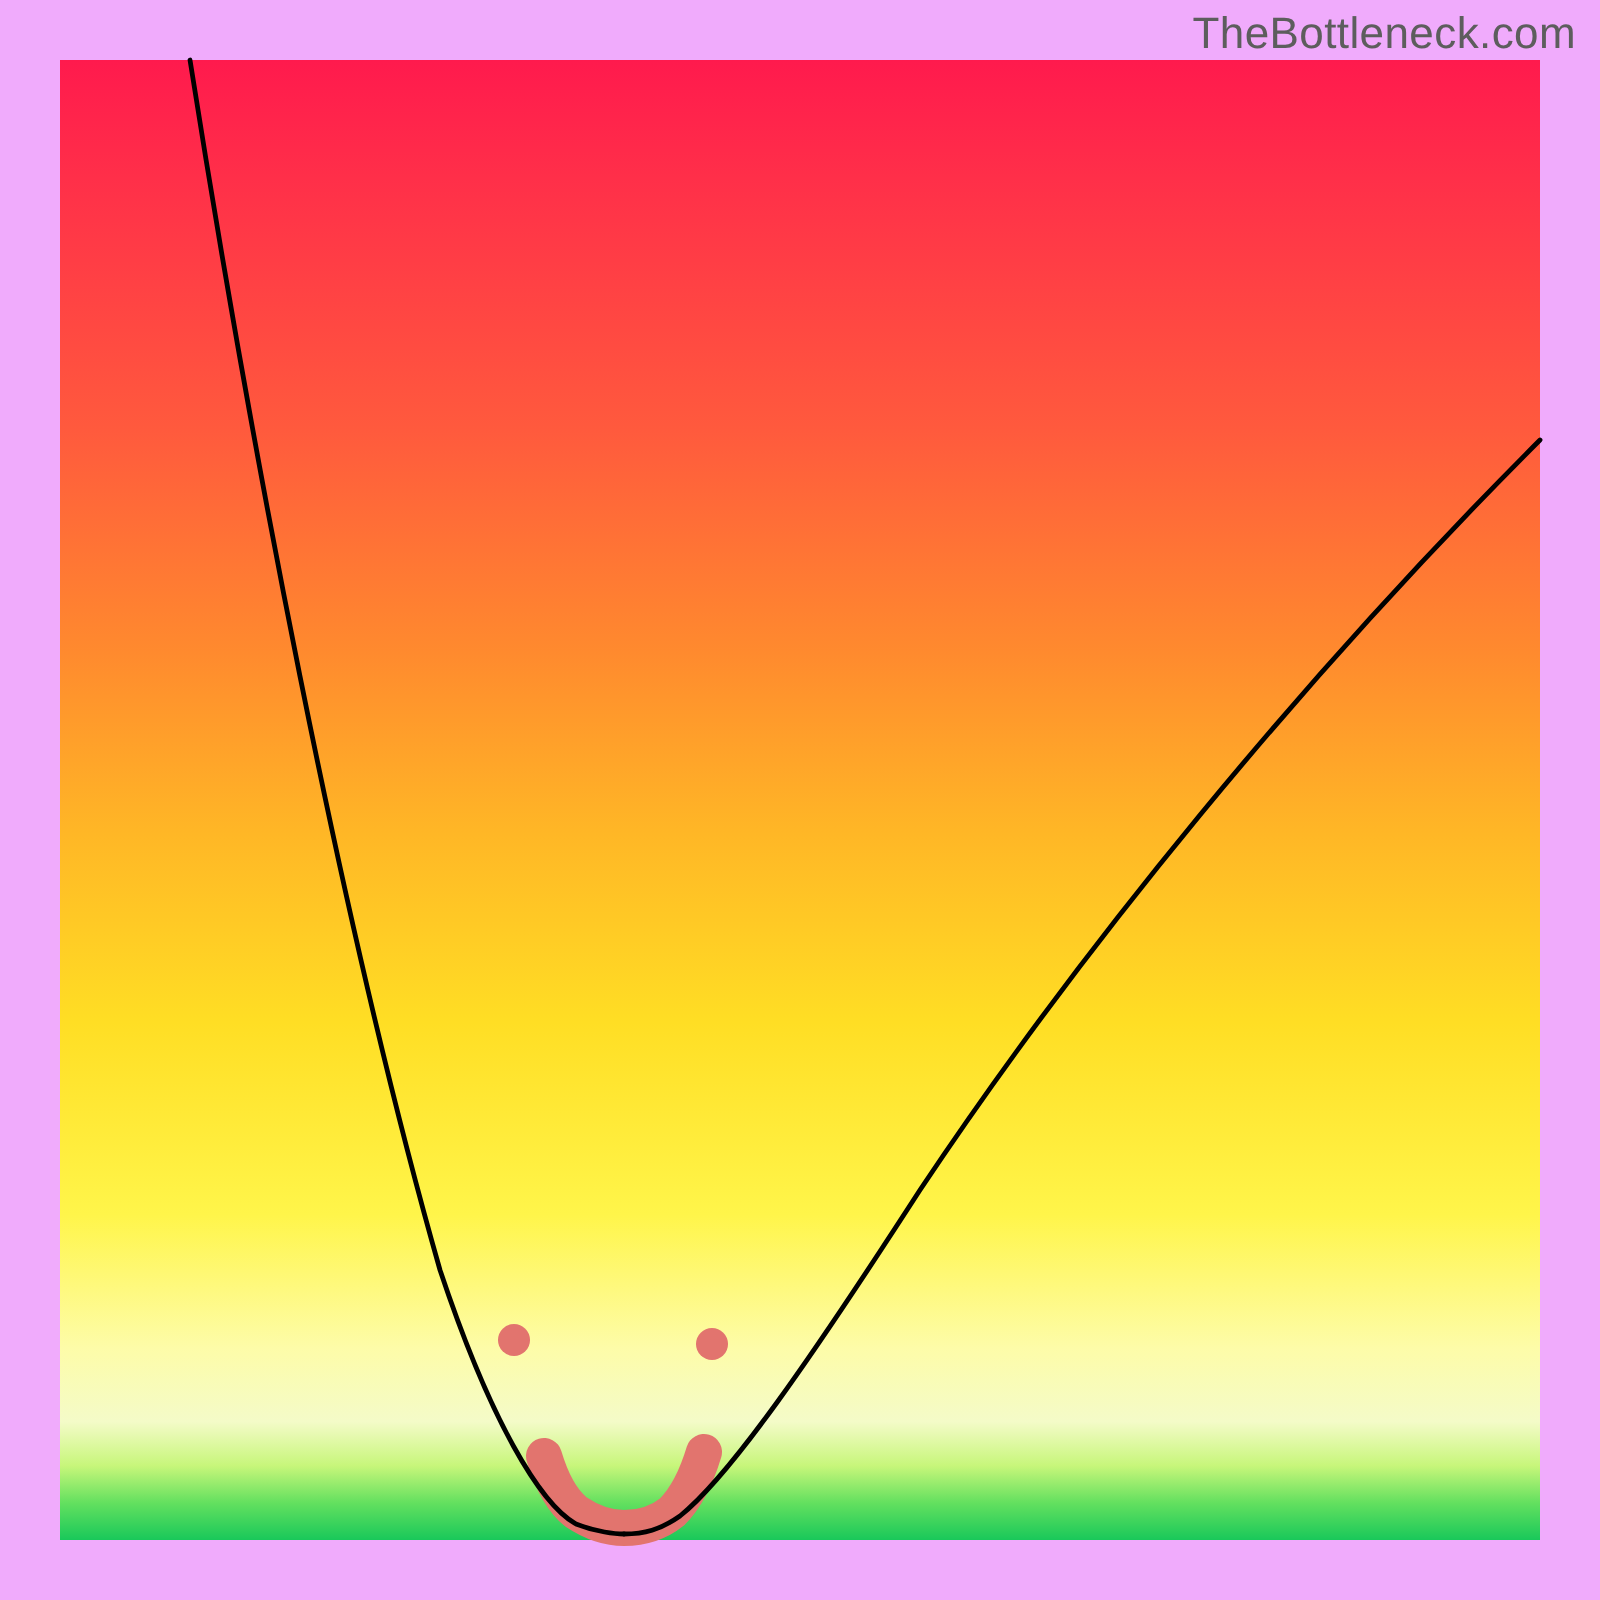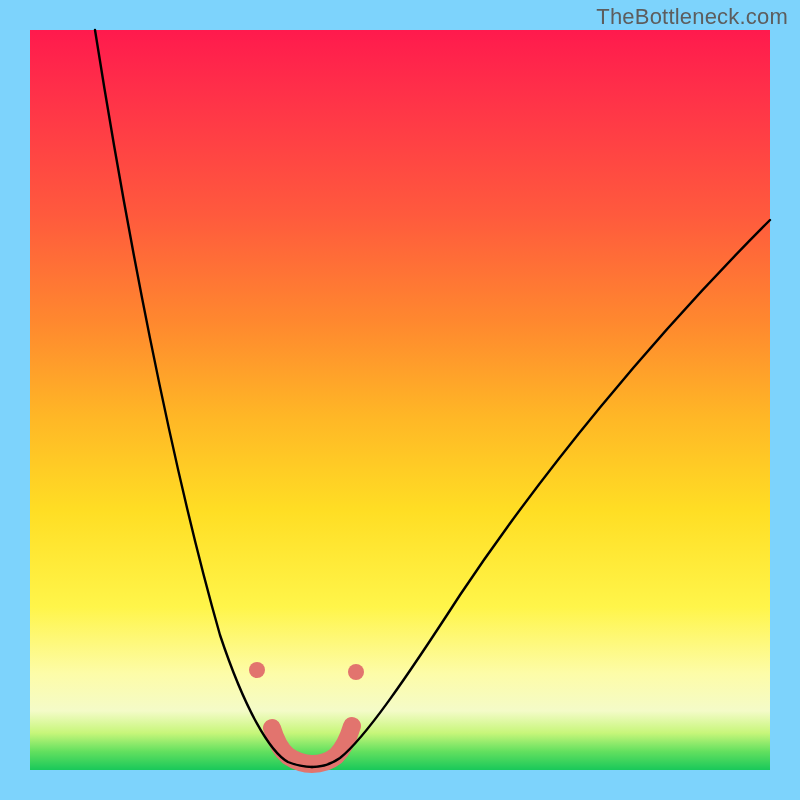--- a/index.html
+++ b/index.html
@@ -10,21 +10,21 @@
     overflow: hidden;
     background: #000;
     font-family: Arial, Helvetica, sans-serif;
   }
   .frame {
     position: absolute;
     top: 0;
     left: 0;
     width: 800px;
     height: 800px;
-    background: #7dd3fc;
+    background: #f0abfc;
   }
   .plot-area {
     position: absolute;
     top: 30px;
     left: 30px;
     width: 740px;
     height: 740px;
     
     background: linear-gradient(
       to bottom,

